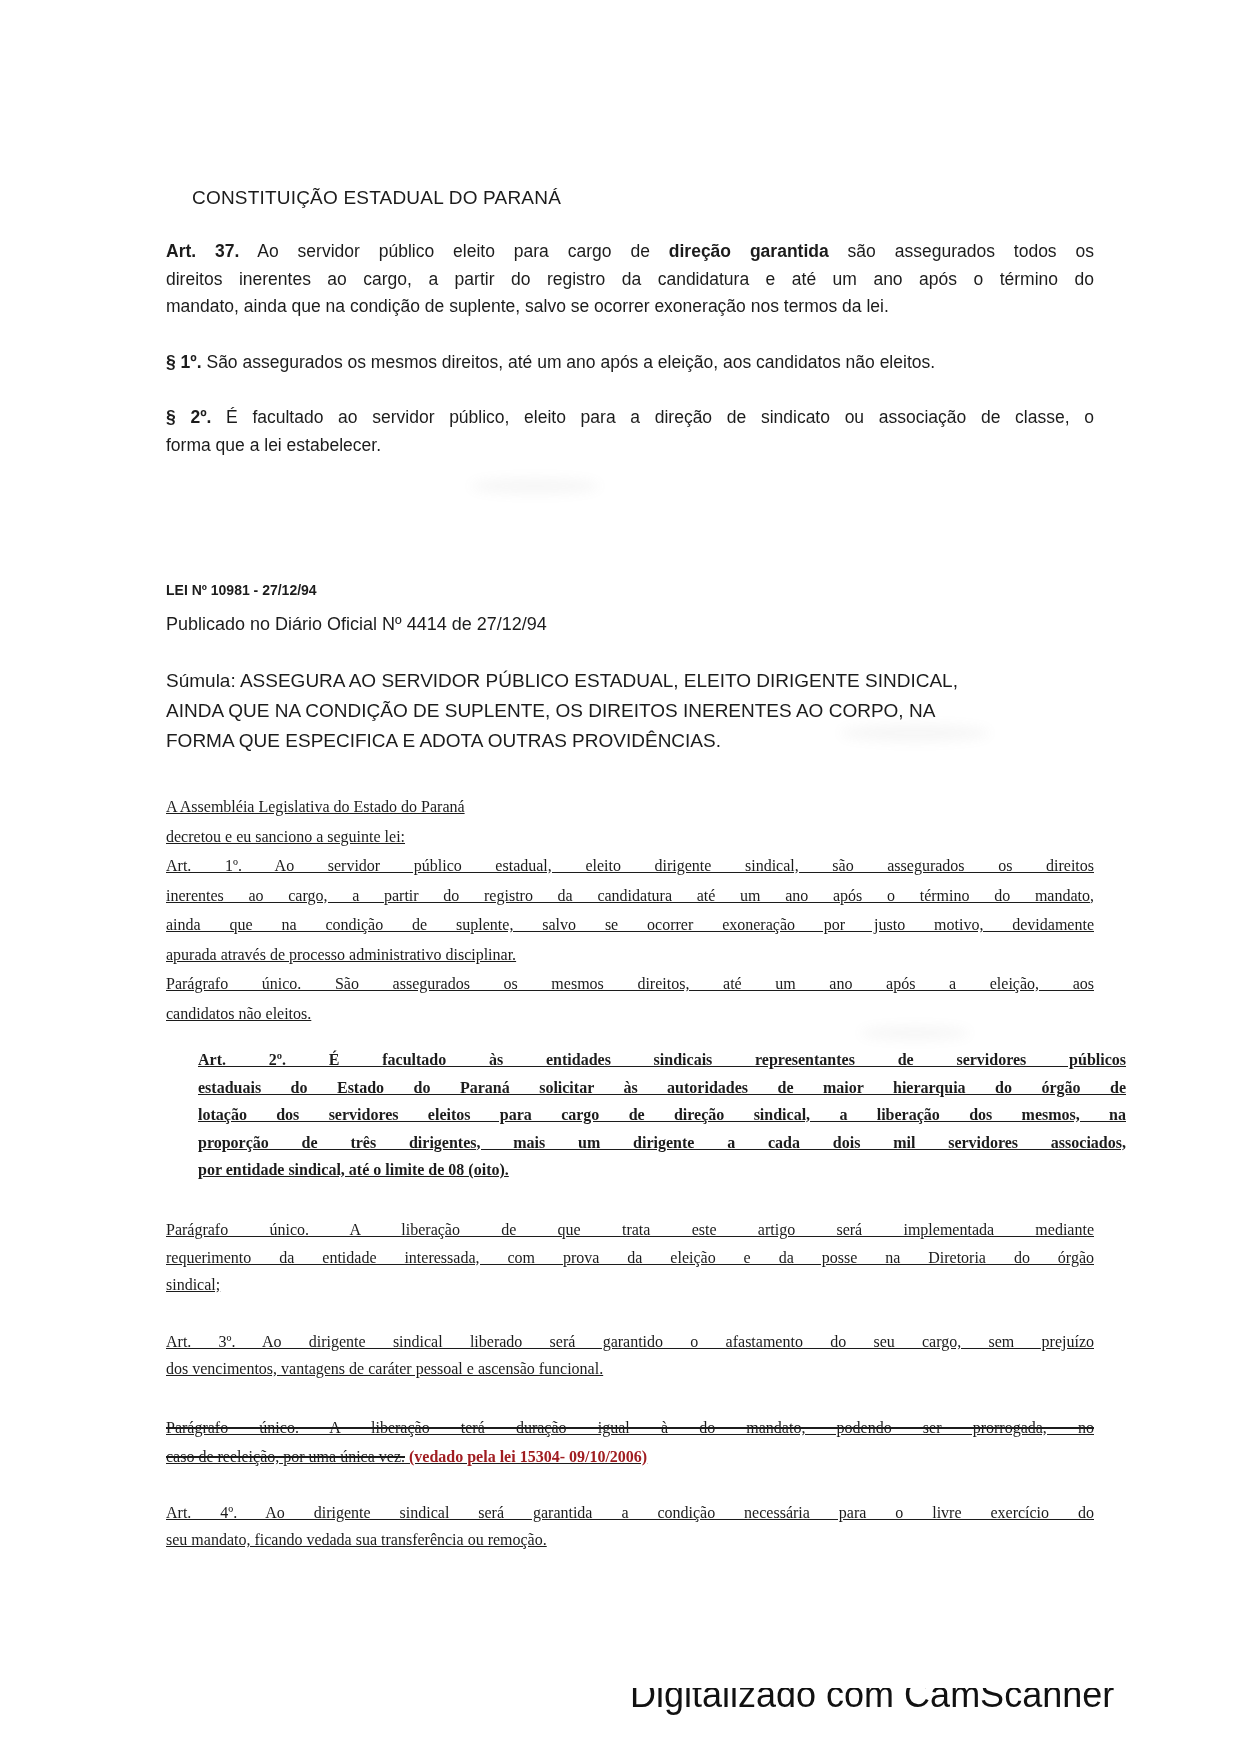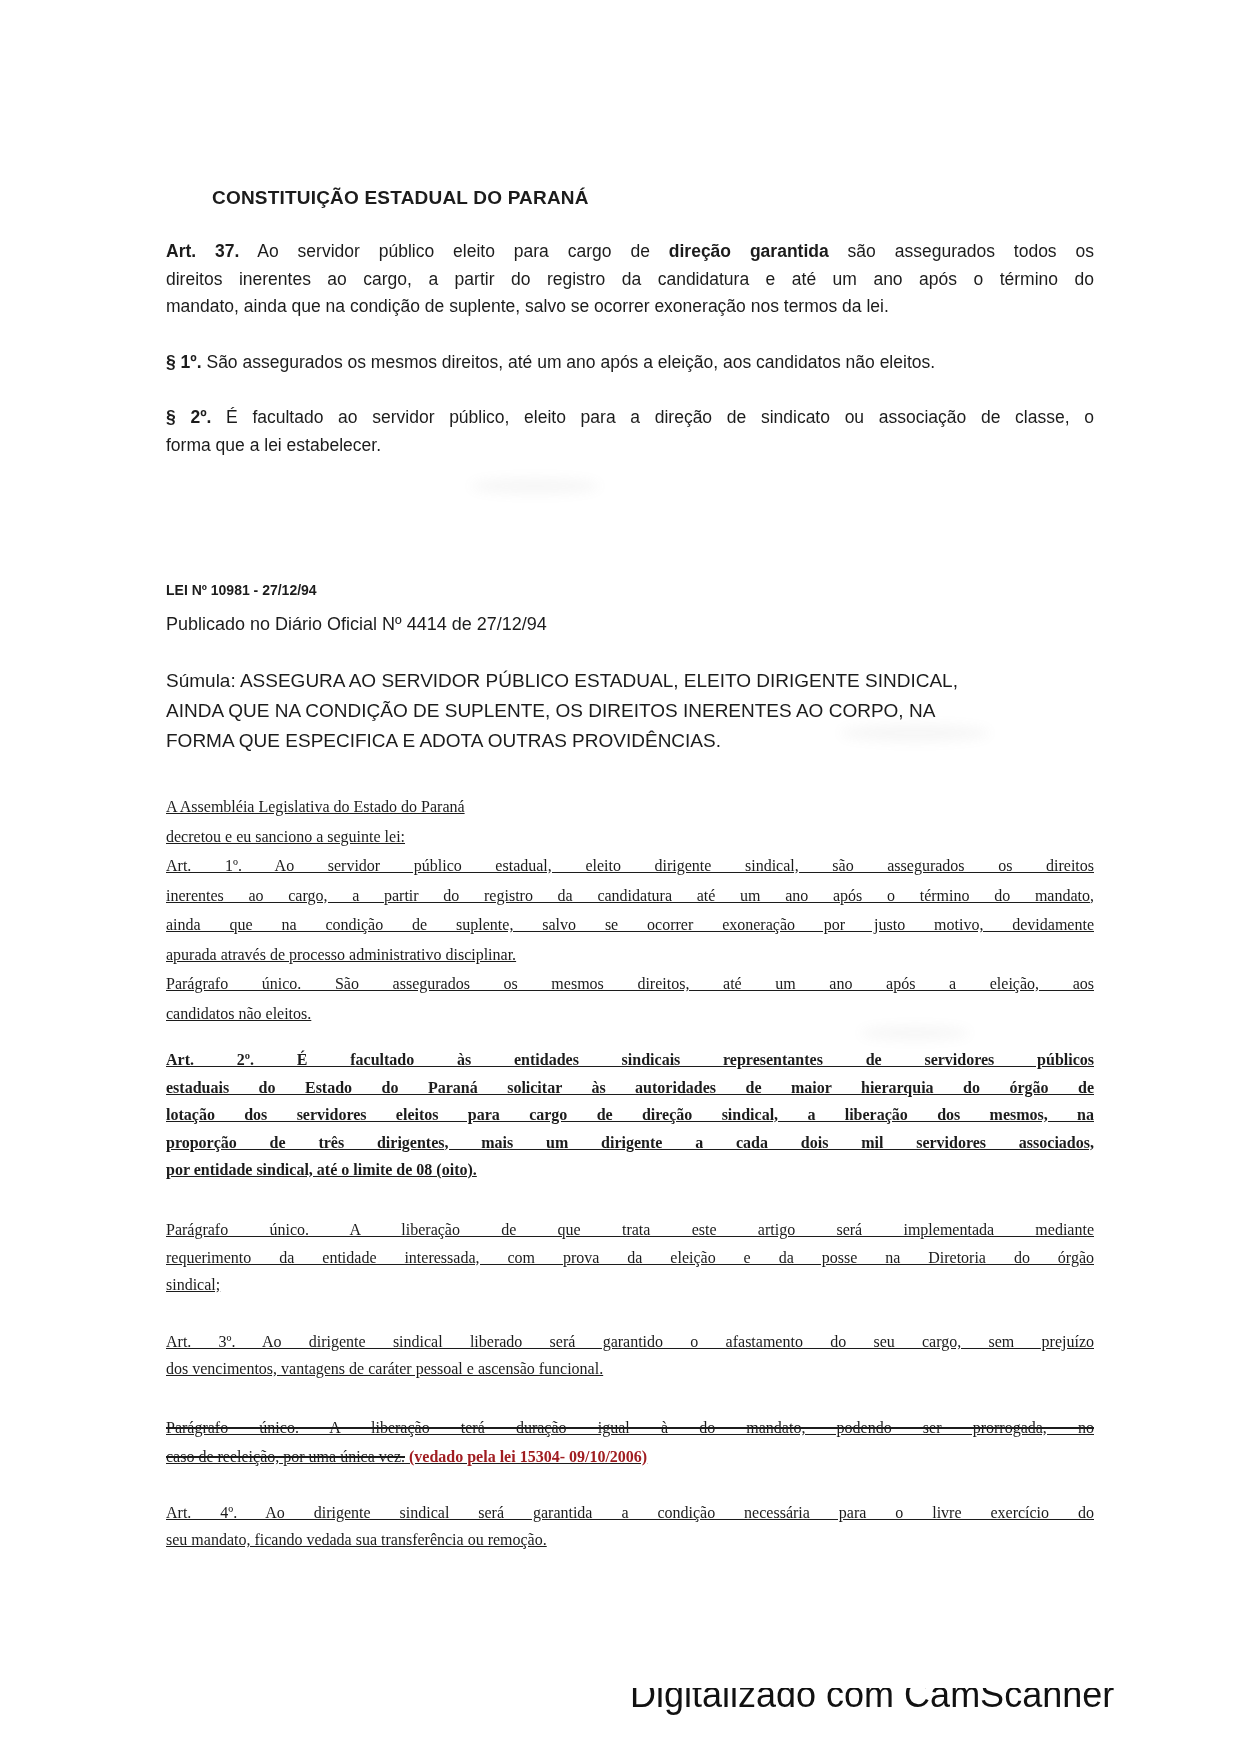--- a/index.html
+++ b/index.html
@@ -12,29 +12,29 @@
   }
   .block{position:absolute;left:166px;width:928px;}
   .sans{font-family:"Liberation Sans",sans-serif;font-size:17.5px;line-height:27.5px;}
   .serif{font-family:"Liberation Serif",serif;font-size:16px;line-height:29.5px;text-decoration:underline;}
   .bold{font-weight:bold;}
   .jline{white-space:normal;}
   .jline.j{text-align:justify;text-align-last:justify;}
   .b{font-weight:bold;}
   .s{text-decoration:line-through;text-decoration-thickness:2px;}
   .r{color:#a01d21;font-weight:bold;}
-  #doc-title{left:212px;top:184px;font-size:19px;font-weight:bold;letter-spacing:0.2px;}
+  #doc-title{left:192px;top:184px;font-size:19px;font-weight:normal;letter-spacing:0.2px;}
   #art37{top:238px;}
   #par1{top:349px;}
   #par2{top:404px;}
   #lei-heading{top:577px;font-size:14px;}
   #lei-pub{top:611px;font-size:18px;}
   #sumula{top:666px;font-size:19px;line-height:30px;}
   #serif-intro{top:792px;}
-  #art2{top:1046px;line-height:27.5px;}
+  #art2{top:1046px;line-height:27.5px;margin-left:32px;}
   #pu2{top:1216px;line-height:27.5px;}
   #art3{top:1328px;line-height:27px;}
   #struck{top:1413px;line-height:29px;}
   #art4{top:1499px;line-height:27px;}
   #watermark-clip{
     position:absolute;left:630px;top:1688px;width:560px;height:46px;
     overflow:hidden;
   }
   #watermark-text{
     display:block;margin-top:-14px;

